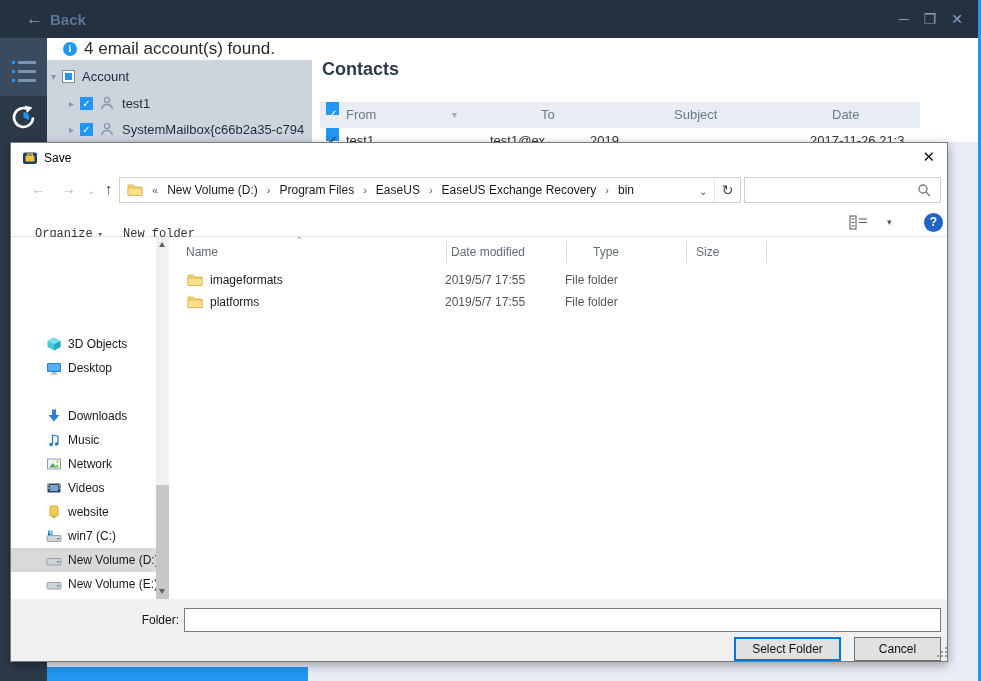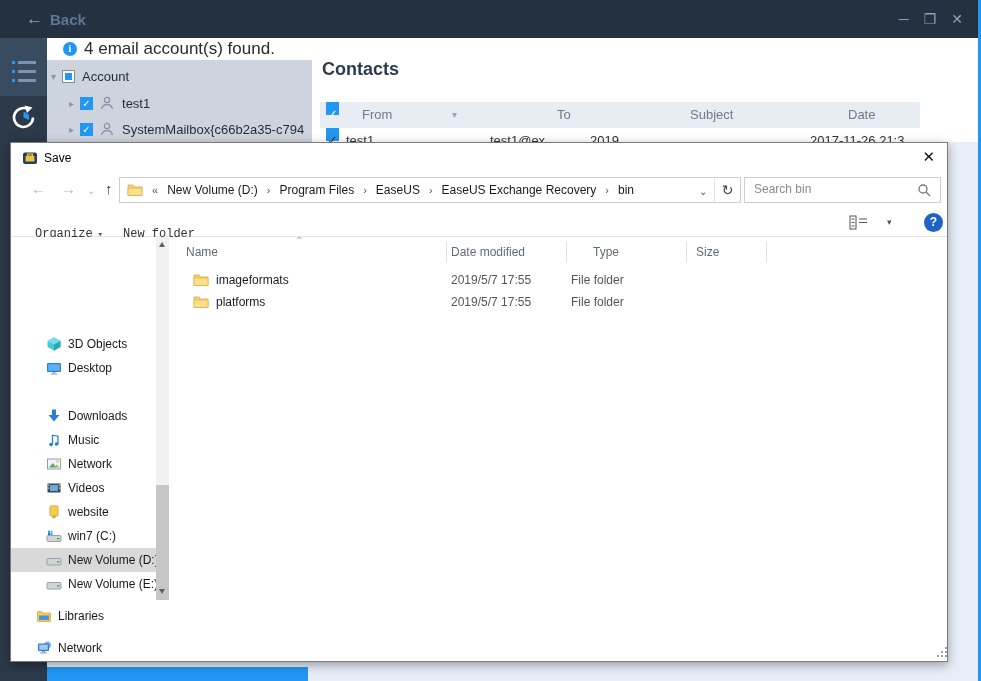--- a/index.html
+++ b/index.html
@@ -36,21 +36,21 @@
   .cb-ind::after { content:""; position:absolute; left:2px; top:2px; width:7px; height:7px; background:#2196f3; }
   .cb-chk { background:#2196f3; color:#fff; font-size:10px; line-height:13px; text-align:center; }
   .cb-chk::after { content:"✓"; }
   .tree-label { font-size:13px; color:#1f2a36; margin-left:7px; }
   .person-ic { margin-left:6px; flex:0 0 16px; }
 
   .contacts-panel { left:312px; top:60px; width:666px; height:82px; background:#fff; }
   .contacts-title { left:322px; top:59px; font-size:18px; font-weight:bold; color:#2b3a4f; }
   .mail-header { left:320px; top:102px; width:600px; height:26px; background:#e8ecf3; }
   .mail-header span, .mail-row span { position:absolute; top:0; line-height:26px; font-size:13px; }
-  .mh-txt { color:#6e7b8c;margin-left:16px; }
+  .mh-txt { color:#6e7b8c; }
   .mh-caret { color:#9aa7b5; font-size:10px !important; }
   .mail-cb { position:absolute; top:6px; }
   .mail-row { left:320px; top:128px; width:600px; height:26px; background:#fff; border-bottom:1px solid #e0e4ea; }
   .mail-row span { color:#333; }
 
   .right-lavender { left:948px; top:142px; width:30px; height:539px; background:#e9edf7; }
   .bottom-strip { left:47px; top:662px; width:931px; height:19px; background:#e9edf7; }
   .progress-fill { position:absolute; left:0; top:5px; width:261px; height:14px; background:#2196f3; }
   .right-border { left:978px; top:0; width:3px; height:681px; background:#2196f3; }
 
@@ -92,21 +92,21 @@
   .dlg-scroll { left:145px; top:94px; width:13px; height:362px; background:#f1f1f1; }
   .sc-btn { position:absolute; left:0; width:13px; height:15px; }
   .sc-tri-up { position:absolute; left:3px; top:5px; width:0; height:0; border-left:3.5px solid transparent; border-right:3.5px solid transparent; border-bottom:5px solid #606060; }
   .sc-tri-dn { position:absolute; left:3px; top:5px; width:0; height:0; border-left:3.5px solid transparent; border-right:3.5px solid transparent; border-top:5px solid #606060; }
   .sc-thumb { position:absolute; left:0; top:248px; width:13px; height:115px; background:#c6c6c6; }
 
   .dlg-list-header { left:158px; top:96px; width:778px; height:26px; }
   .lh-cell { position:absolute; top:0; line-height:26px; color:#616c76; font-size:12px; }
   .lh-sep { position:absolute; top:2px; width:1px; height:22px; background:#e0e0e0; }
   .lh-sort { position:absolute; top:-4px; color:#9aa; font-size:10px; }
-  .file-row { position:absolute; left:158px; width:778px; height:22px; }
+  .file-row { position:absolute; left:152px; width:778px; height:22px; }
   .fr-cell { position:absolute; top:0; line-height:22px; font-size:12px; color:#1a1a1a; }
   .fr-dim { color:#555; }
   .fr-icon { position:absolute; top:3px; }
 
   .dlg-footer { left:0; top:456px; width:936px; height:62px; background:#f0f0f0; }
   .folder-label { position:absolute; left:100px; top:10px; width:68px; text-align:right; line-height:22px; color:#111; }
   .folder-input { position:absolute; left:173px; top:9px; width:757px; height:24px; border:1px solid #7a7a7a; background:#fff; padding-left:6px; font-size:12px; font-family:"Liberation Sans",sans-serif; outline:none; }
   .btn { position:absolute; top:38px; height:24px; background:#e1e1e1; font-size:12px; color:#111; text-align:center; line-height:21px; }
   .btn-primary { left:723px; width:107px; border:2px solid #0078d7; }
   .btn-cancel { left:843px; width:87px; border:1px solid #707070; line-height:22px; }
@@ -240,21 +240,20 @@
       <span class="addr-seg">EaseUS</span>
       <span class="addr-sep">›</span>
       <span class="addr-seg">EaseUS Exchange Recovery</span>
       <span class="addr-sep">›</span>
       <span class="addr-seg">bin</span>
     </div>
     <span class="addr-chevron">⌄</span>
     <div class="addr-refresh">↻</div>
 
     <div class="search-box">
-      <input placeholder="Search bin" style="">
       <svg class="search-ic" width="15" height="15" viewBox="0 0 15 15">
           <circle cx="6" cy="6" r="4" fill="none" stroke="#777" stroke-width="1.3"></circle>
           <line x1="9" y1="9" x2="13" y2="13" stroke="#777" stroke-width="1.3"></line>
         </svg>
     </div>
   </div>
 
   <div class="abs dlg-toolbar">
     <span class="tb-item" style="left:24px;"><span>Organize</span><span class="tb-caret">▾</span></span>
     <span class="tb-item" style="left:112px;">New folder</span>
@@ -409,14 +408,20 @@
     <svg class="fr-icon" style="left:24px;" width="16" height="16" viewBox="0 0 16 16">
         <path d="M1 3h5l1.5 2H15v8.5H1z" fill="#f7d271" stroke="#d9ab45" stroke-width="0.8"></path>
         <path d="M1 6h14v7.5H1z" fill="#fbdf8a" stroke="#d9ab45" stroke-width="0.6"></path>
       </svg>
     <span class="fr-cell" style="left:47px;">platforms</span>
     <span class="fr-cell fr-dim" style="left:282px;">2019/5/7 17:55</span>
     <span class="fr-cell fr-dim" style="left:402px;">File folder</span>
     <span class="fr-cell fr-dim" style="left:527px;"></span>
   </div>
 
+  <div class="abs dlg-footer">
+    <span class="folder-label">Folder:</span>
+    <input class="folder-input" value="" style="">
+    <div class="btn btn-primary">Select Folder</div>
+    <div class="btn btn-cancel">Cancel</div>
+  </div>
   <div class="grip"></div>
 </div>
 
 </body></html>

